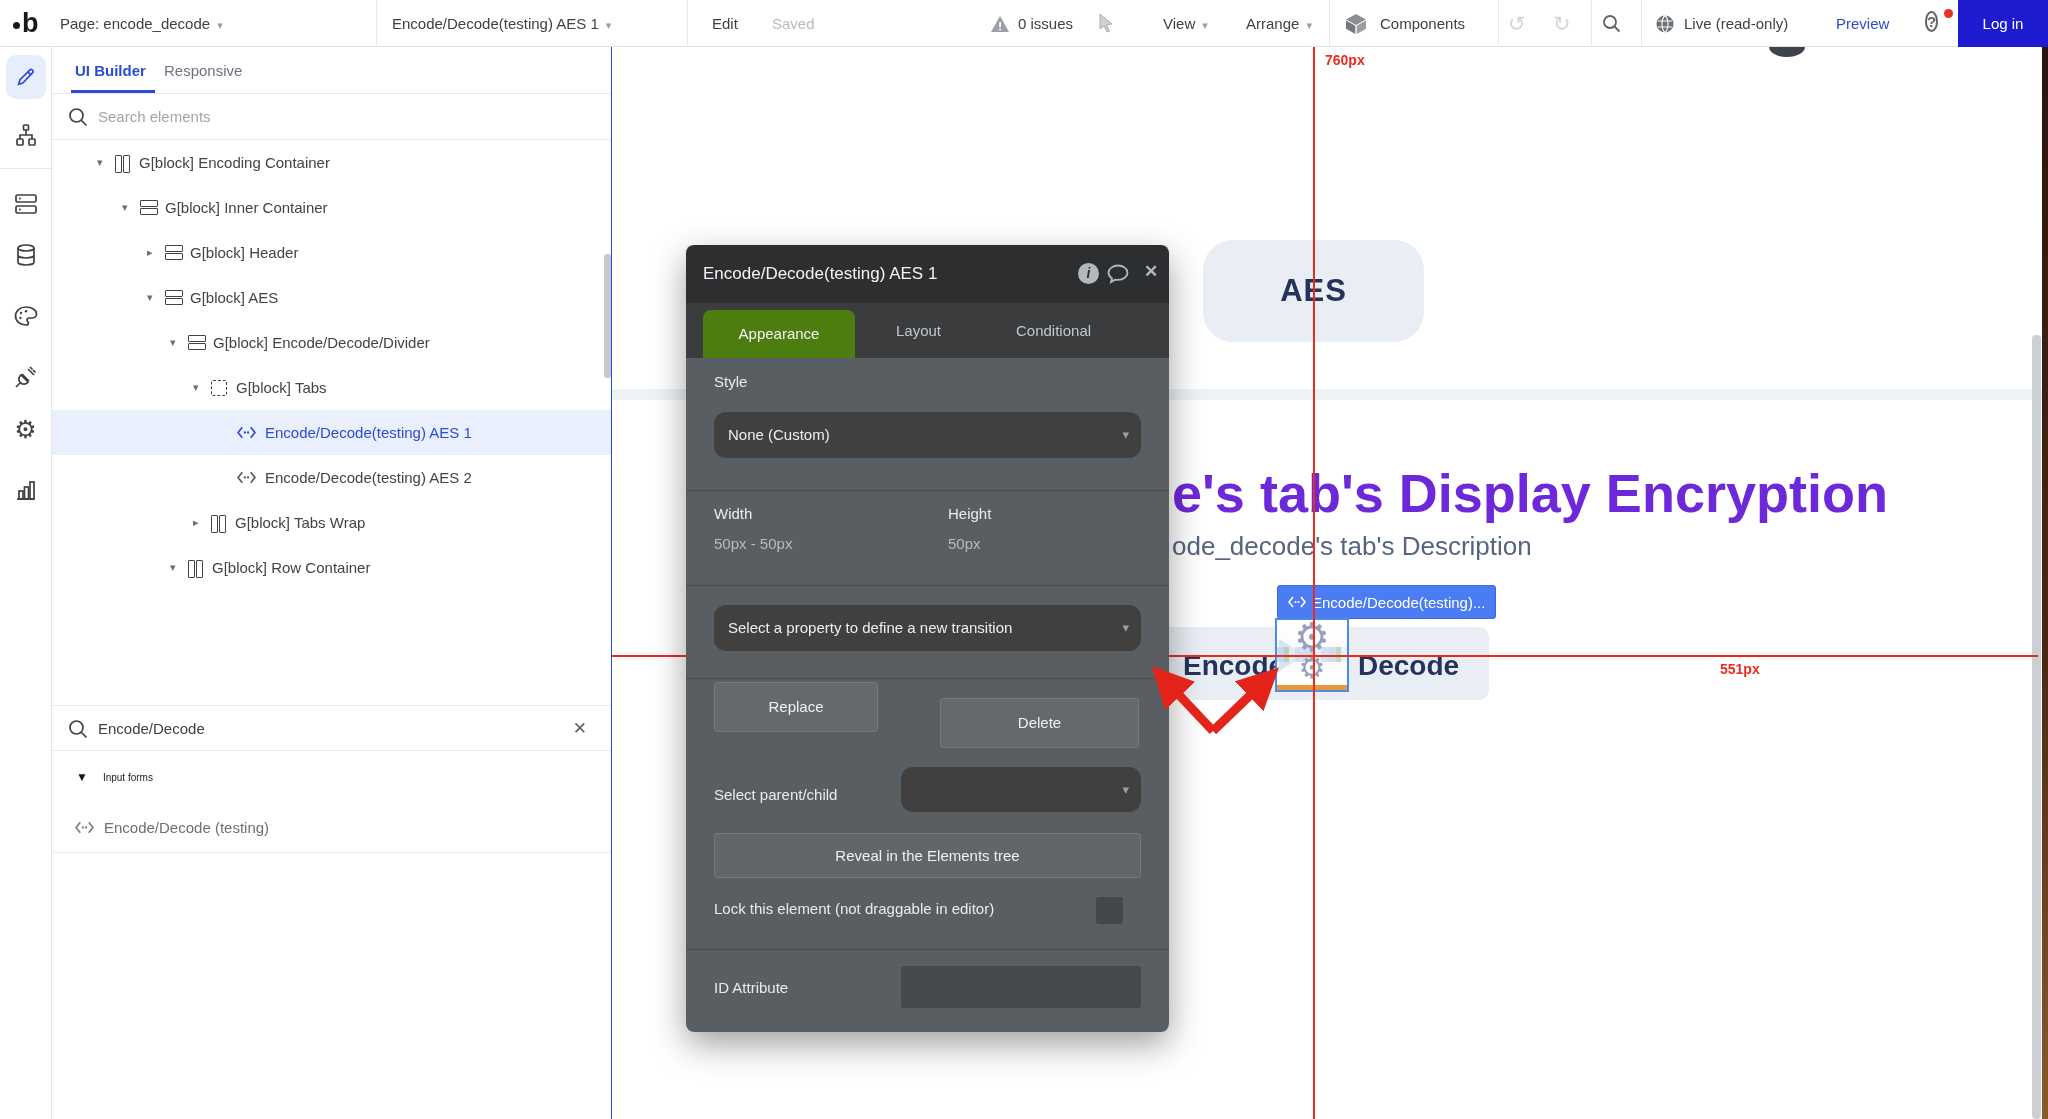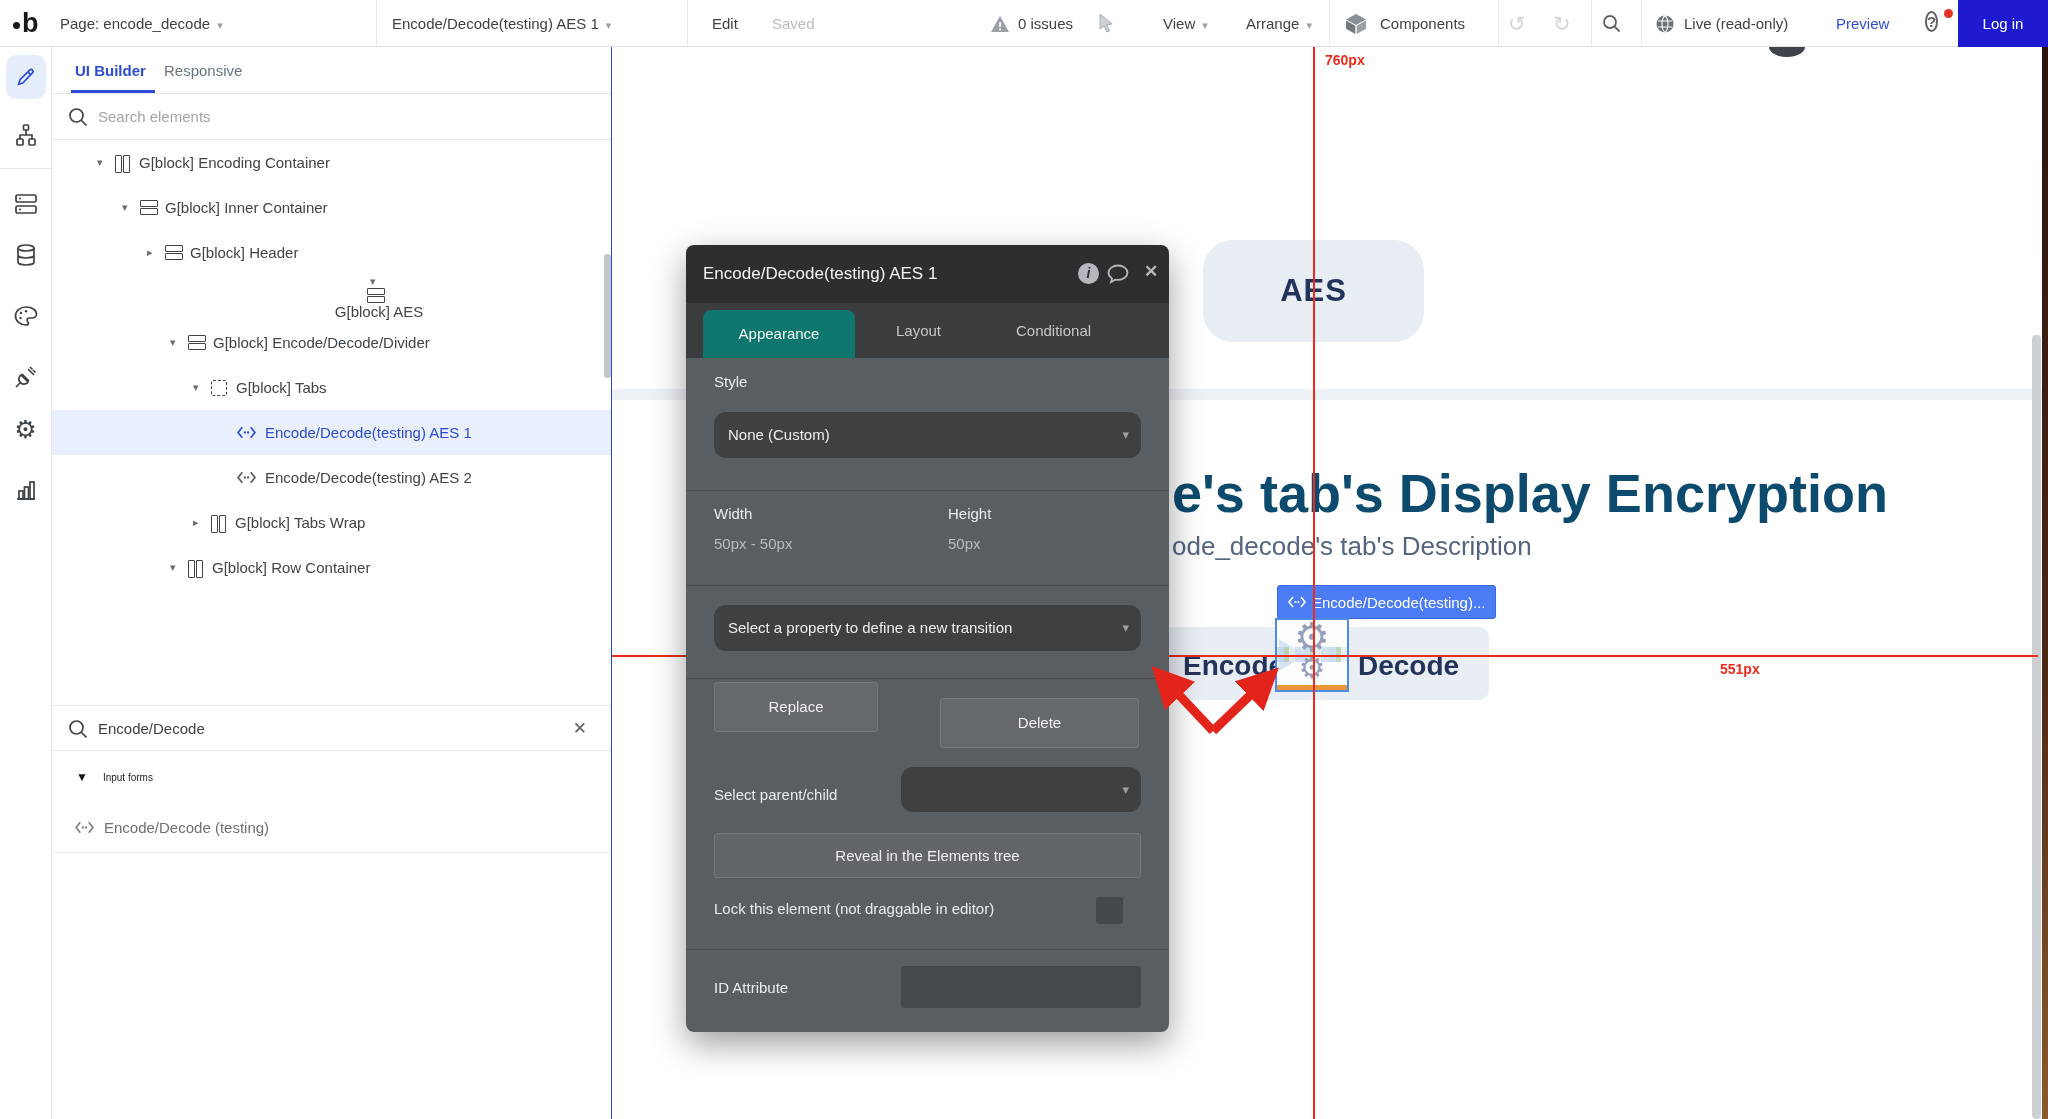--- a/index.html
+++ b/index.html
@@ -71,21 +71,21 @@
   #result-row { position:relative; height:50px; display:flex; align-items:center; border-bottom:1px solid #eceef0; color:#6b7075; font-size:15px; }
   #result-row .code-ic { margin-left:23px; margin-right:10px; color:#7a7f85; }
 
   
   #canvas { position:absolute; left:612px; top:47px; width:1436px; height:1072px; background:#fff; z-index:1; }
   #section-band { position:absolute; left:0; top:342px; width:1430px; height:11px; background:#eef1f6; }
   #avatar { position:absolute; left:1157px; top:-10px; width:36px; height:20px; background:#3f444b; border-radius:50%; }
   #aes-pill { position:absolute; left:591px; top:193px; width:221px; height:102px; background:#e9edf4; border-radius:30px;
               display:flex; align-items:center; justify-content:center; font-size:31px; font-weight:bold;
               color:#24335a; letter-spacing:1px; }
-  #hero-title { position:absolute; left:560px; top:415px; font-size:54px; font-weight:bold; color:#0c4a6e; white-space:nowrap; }
+  #hero-title { position:absolute; left:560px; top:415px; font-size:54px; font-weight:bold; color:#6d28d9; white-space:nowrap; }
   #hero-desc { position:absolute; left:560px; top:484px; font-size:26px; color:#55647f; white-space:nowrap; }
   #tabsbar { position:absolute; left:527px; top:580px; width:350px; height:73px; background:#e9edf4; border-radius:10px; }
   .tabword { position:absolute; top:603px; font-size:28px; font-weight:bold; color:#24335a; }
   #el-badge { position:absolute; left:665px; top:538px; height:28px; padding:16px 10px; background:#4c7cf3; border:1px solid #3a66e0;
               border-radius:3px; display:flex; align-items:center; gap:6px; color:#fff; font-size:15px; z-index:3; white-space:nowrap; }
   #sel-el { position:absolute; left:663px; top:571px; width:74px; height:74px; border:2px solid #4a8ce8; background:#fdfdfe;
             z-index:3; overflow:hidden; }
   #sel-el .funnel { position:absolute; left:2px; top:19px; width:0; height:0; border-top:16px solid transparent;
                     border-bottom:16px solid transparent; border-left:26px solid #cfdeee; opacity:.85; }
   #sel-el .mosaic { position:absolute; left:0; top:27px; width:70px; height:15px; opacity:.75;
@@ -105,21 +105,21 @@
   
   #dialog { position:absolute; left:686px; top:245px; width:483px; height:787px; z-index:10;
             border-radius:8px; box-shadow:0 12px 34px rgba(0,0,0,.38); font-size:15px; }
   #dlg-header { position:absolute; left:0; top:0; width:483px; height:58px; background:#2c2e30; border-radius:8px 8px 0 0; }
   #dlg-title { position:absolute; left:17px; top:0; line-height:58px; color:#f2f3f4; font-size:17px; }
   .dlg-hicon { position:absolute; top:18px; color:#b4b8bc; }
   #dlg-info { left:392px; width:21px; height:21px; background:#b4b8bc; border-radius:50%; color:#2c2e30;
               font-weight:bold; font-size:14px; text-align:center; line-height:21px; font-style:italic; }
   #dlg-close { left:458px; font-size:17px; font-weight:bold; top:16px; }
   #dlg-tabs { position:absolute; left:0; top:58px; width:483px; height:55px; background:#3a3c3e; }
-  #dlg-tab-active { position:absolute; left:17px; top:7px; width:152px; height:48px; background:#0f766e;
+  #dlg-tab-active { position:absolute; left:17px; top:7px; width:152px; height:48px; background:#4d7c0f;
                     border-radius:8px 8px 0 0; color:#f4f5f6; text-align:center; line-height:48px; }
   .dlg-tab { position:absolute; top:0; height:55px; line-height:55px; color:#c3c7ca; }
   #dlg-body { position:absolute; left:0; top:113px; width:483px; height:674px; background:#595e62; border-radius:0 0 8px 8px; }
   .dlg-label { position:absolute; color:#e9ebec; }
   .dlg-value { position:absolute; color:#b6bbbf; }
   .dlg-select { position:absolute; background:#404040; border-radius:12px; color:#eceeef; }
   .dlg-select .txt { position:absolute; left:14px; top:0; line-height:46px; white-space:nowrap; }
   .dlg-select::after { content:"▾"; position:absolute; right:12px; top:0; line-height:46px; color:#9aa0a5; font-size:13px; }
   .dlg-divider { position:absolute; left:0; width:483px; height:1px; background:rgba(0,0,0,.18); }
   .dlg-btn { position:absolute; height:50px; background:#65696d; border:1px solid #75797d; border-radius:3px;
@@ -341,21 +341,21 @@
       <div class="trow" style="padding-left:70px;">
         <span class="exp open"></span>
         <span class="ticon ic-rows"></span>
         <span>G[block] Inner Container</span>
       </div>
       <div class="trow" style="padding-left:95px;">
         <span class="exp closed"></span>
         <span class="ticon ic-rows"></span>
         <span>G[block] Header</span>
       </div>
-      <div class="trow" style="padding-left:95px;flex-direction:column;">
+      <div class="trow" style="padding-left:95px;">
         <span class="exp open"></span>
         <span class="ticon ic-rows"></span>
         <span>G[block] AES</span>
       </div>
       <div class="trow" style="padding-left:118px;">
         <span class="exp open"></span>
         <span class="ticon ic-rows"></span>
         <span>G[block] Encode/Decode/Divider</span>
       </div>
       <div class="trow" style="padding-left:141px;">

